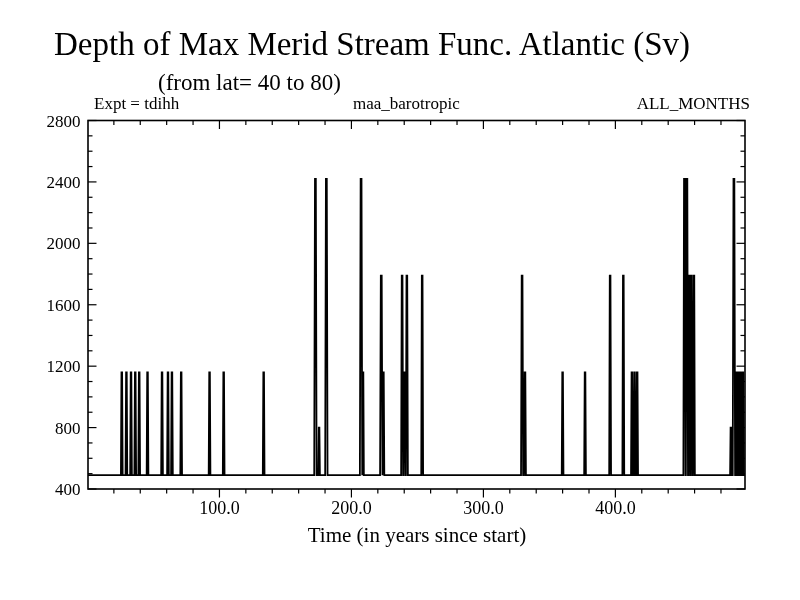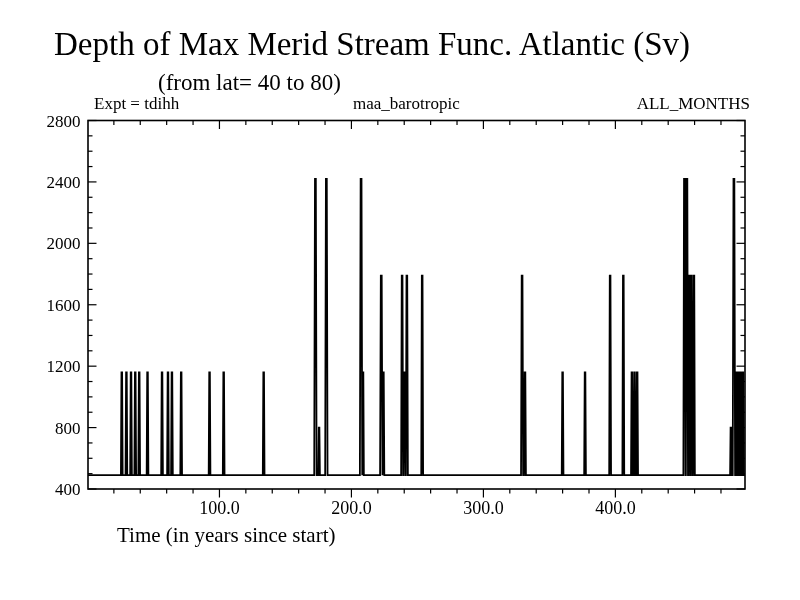--- a/index.html
+++ b/index.html
@@ -13,21 +13,21 @@
   }
   .chart-subtitle{
     position:absolute;top:70px;left:158px;font-size:23px;white-space:nowrap;
   }
   .ann{position:absolute;top:94px;font-size:17px;white-space:nowrap;}
   .ann-expt{left:86px;margin-left:8px;}
   .ann-field{left:353px;}
   .ann-months{right:50px;}
   .x-axis-title{
     position:absolute;top:523px;left:117px;width:600px;
-    font-size:21px;white-space:nowrap;
+    text-align:center;font-size:21px;white-space:nowrap;
   }
   svg{position:absolute;left:0;top:0;}
   .ticklabel{font-family:"Liberation Serif","DejaVu Serif",serif;}
 </style>
 </head>
 <body>
 
 <div class="stage">
   <div class="chart-title">Depth of Max Merid Stream Func. Atlantic (Sv)</div>
   <div class="chart-subtitle">(from lat= 40 to 80)</div>

